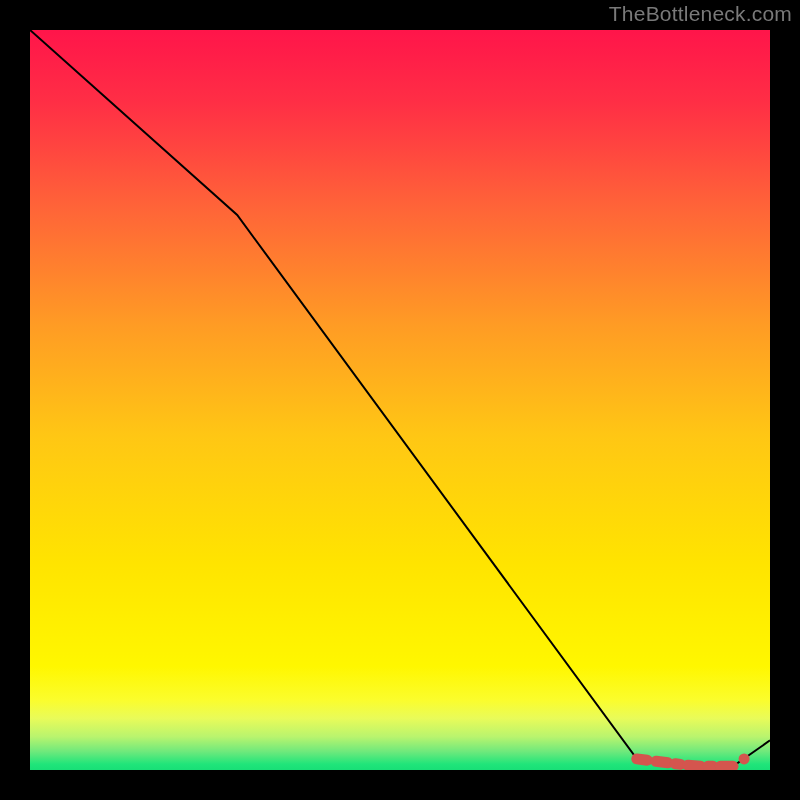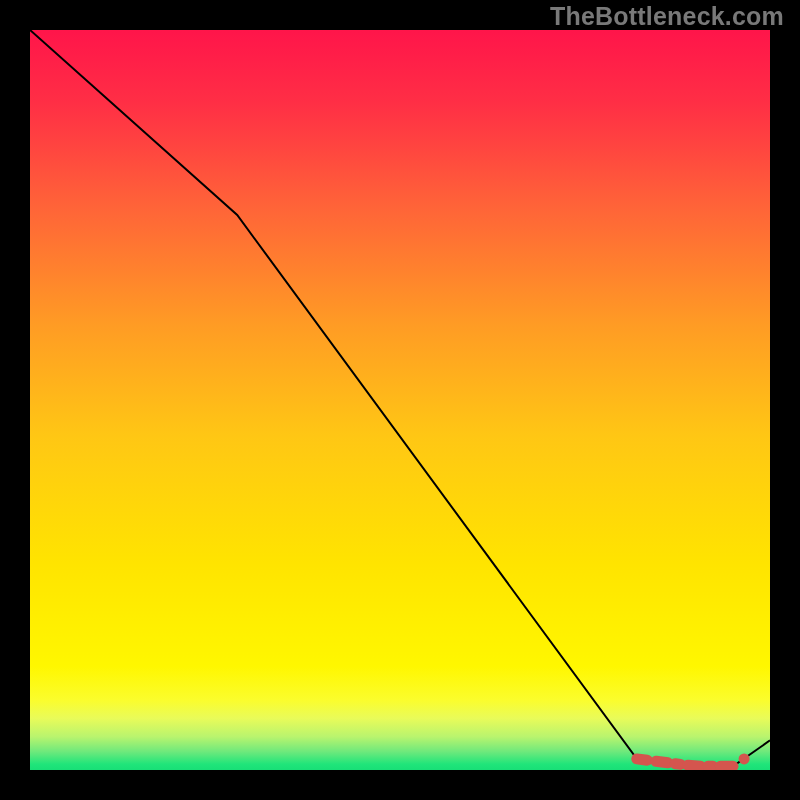--- a/index.html
+++ b/index.html
@@ -13,24 +13,24 @@
   }
   .wrap {
     position: relative;
     width: 800px;
     height: 800px;
     background: #000;
   }
   .watermark {
     position: absolute;
     top: 2px;
-    right: 16px;
+    right: 8px;
     color: #797979;
-    font-size: 25px;
-    font-weight: 700;
+    font-size: 21px;
+    font-weight: 400;
     letter-spacing: 0.2px;
     z-index: 3;
   }
   .plot {
     position: absolute;
     left: 30px;
     top: 30px;
     width: 740px;
     height: 740px;
   }

